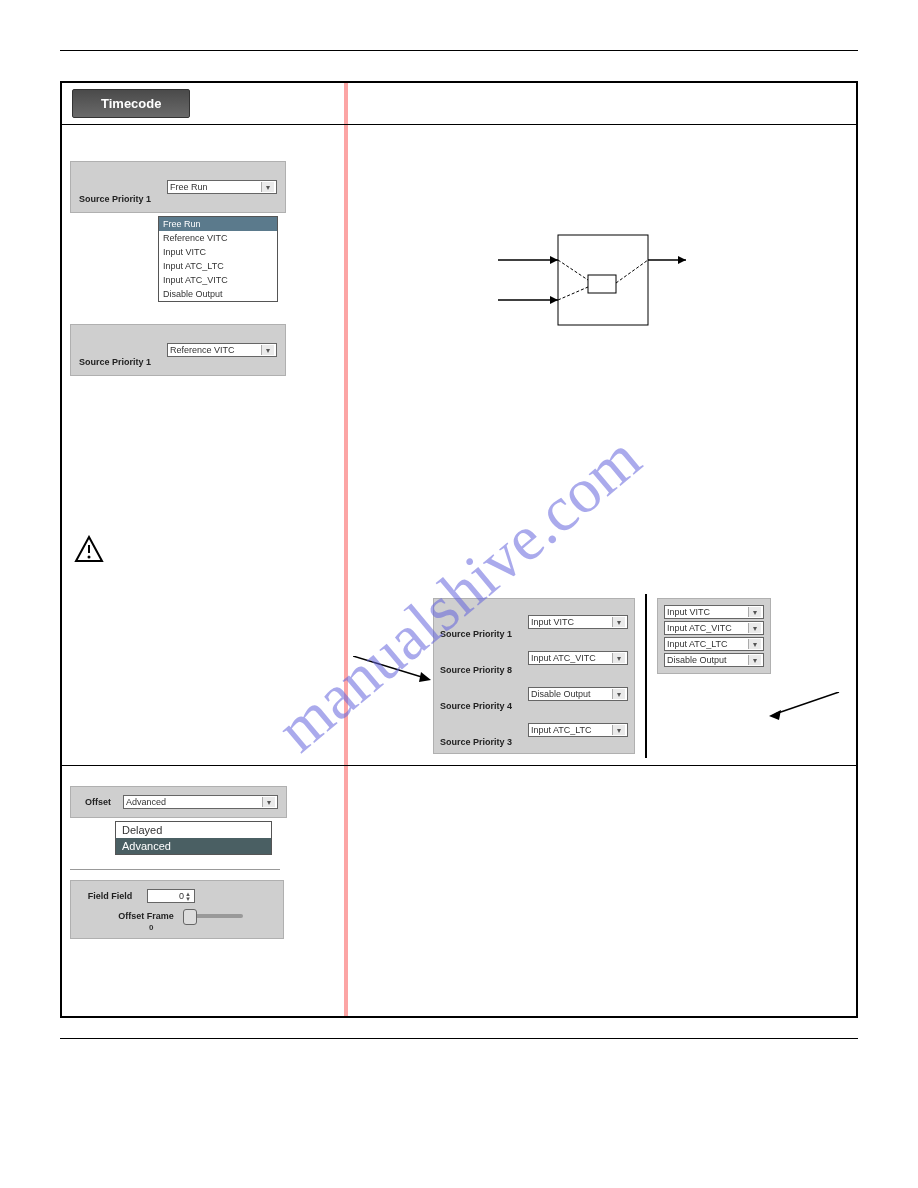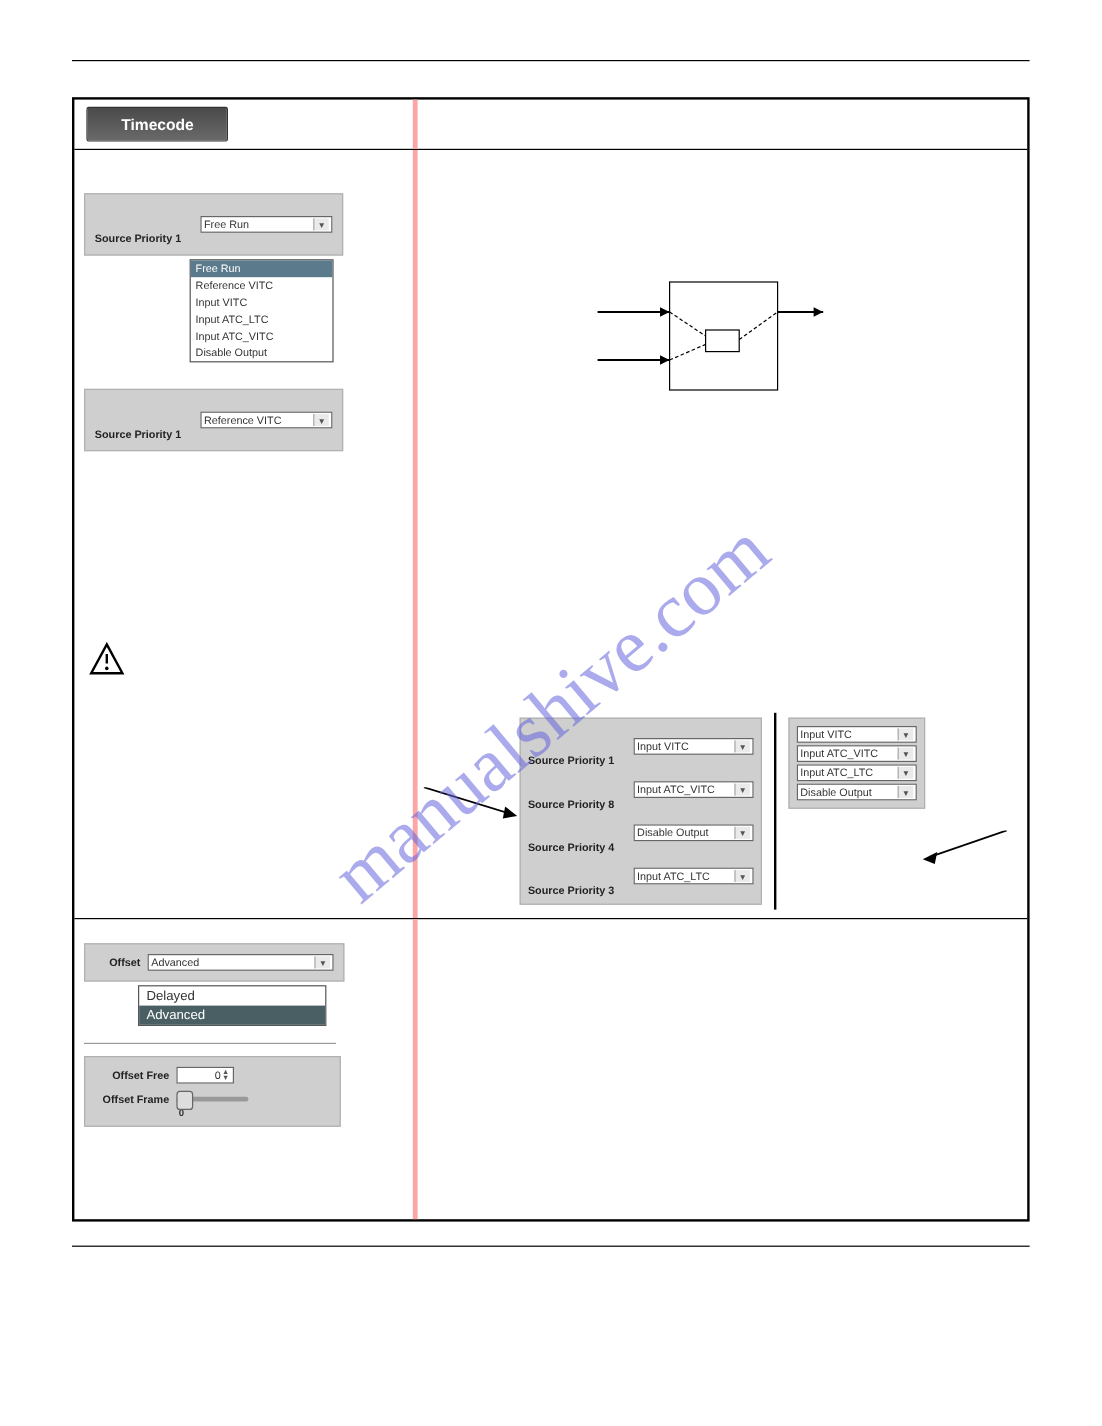--- a/index.html
+++ b/index.html
@@ -43,21 +43,21 @@
 
   .grey-panel {
     background: #cfcfcf;
     border: 1px solid #b0b0b0;
     padding: 6px 8px;
     display: inline-block;
     margin: 4px 0;
   }
   .panel-row { display: flex; align-items: center; gap: 6px; margin: 2px 0; }
   .lbl { font-weight: bold; font-size: 9px; color: #222; width: 82px; margin-top: 24px; }
-  .lbl2 { font-weight: bold; font-size: 9px; color: #222; width: 62px; text-align: right; }
+  .lbl2 { font-weight: bold; font-size: 9px; color: #222; width: 62px; text-align: center; }
   .combo {
     background: #fff;
     border: 1px solid #666;
     font-size: 9px;
     padding: 1px 2px;
     width: 110px;
     box-sizing: border-box;
     display: flex; justify-content: space-between; align-items: center;
   }
   .combo-sm { width: 100px; }
@@ -288,27 +288,27 @@
         </div>
         <div class="offset-list">
           <div class="opt">Delayed</div>
           <div class="opt sel">Advanced</div>
         </div>
 
         <div style="border-top:1px solid #999; width:210px; margin:14px 0 6px 0;"></div>
 
         <div class="grey-panel" style="width:196px;">
           <div class="panel-row">
-            <span class="lbl2">Offset Free</span>
+            <span class="lbl2">Field Field</span>
             <span class="spinner">
               <span style="text-align:right; width:100%;">0</span>
               <span class="spin-btns">▴<br>▾</span>
             </span>
           </div>
-          <div class="panel-row" style="margin-top:8px;">
+          <div class="panel-row" style="margin-top:8px;margin-left:36px;">
             <span class="lbl2">Offset Frame</span>
             <div>
               <div class="slider">
                 <div class="thumb"></div>
               </div>
             </div>
           </div>
           <div class="tick-lbl">0</div>
         </div>
       </div>

